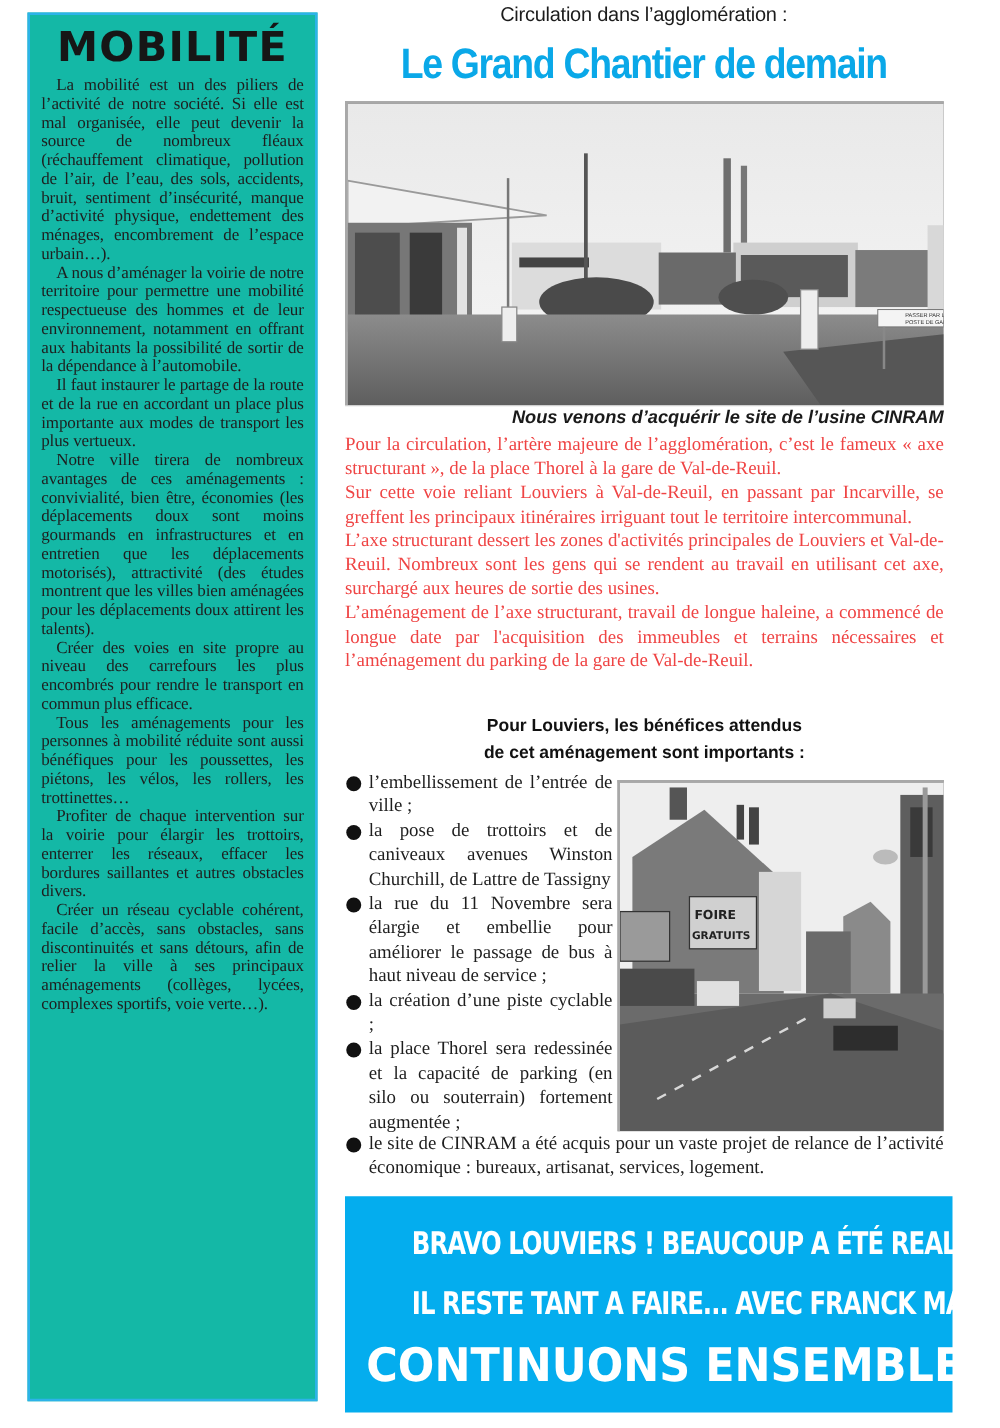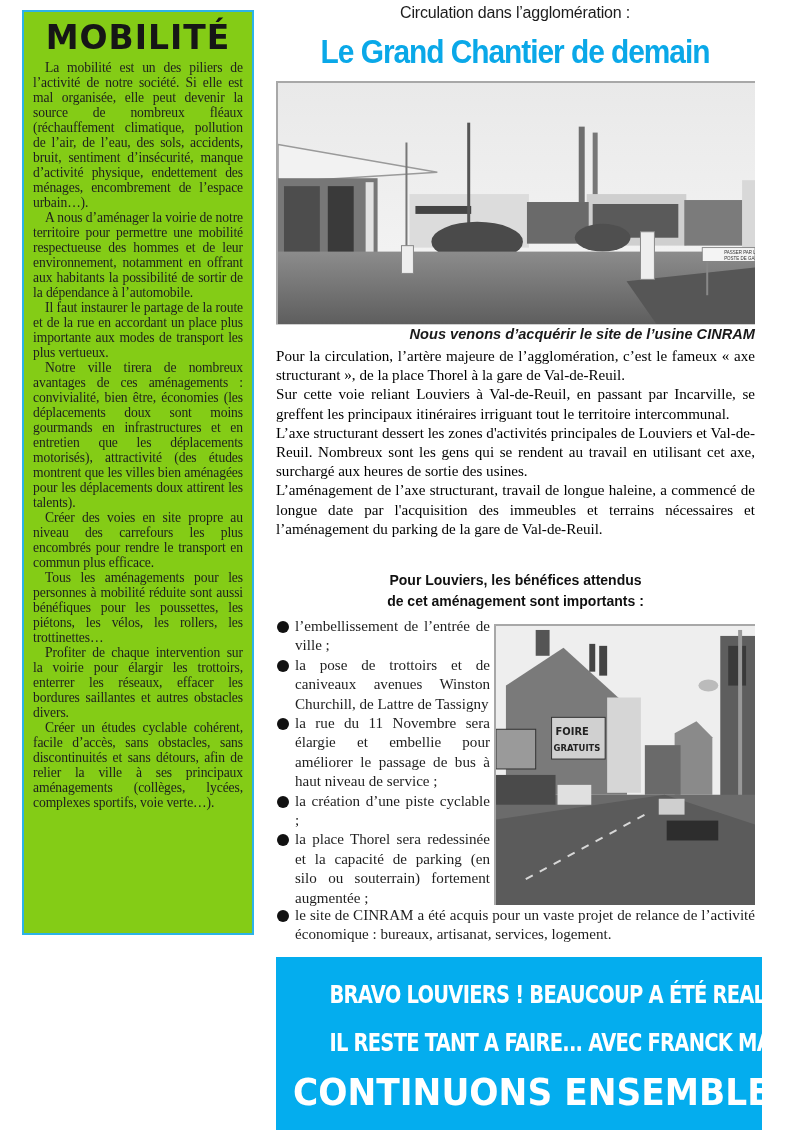--- a/index.html
+++ b/index.html
@@ -1,22 +1,22 @@
 <!DOCTYPE html>
 <html><head>
 <meta charset="utf-8">
 <style>
   * { box-sizing: border-box; margin: 0; padding: 0; }
   html, body { width: 800px; height: 1142px; background: #ffffff; overflow: hidden; }
   body { position: relative; font-family: "Liberation Sans", sans-serif; color: #1a1a1a; }
 
   
   .side-box {
-    position: absolute; left: 22px; top: 10px; width: 232px; height: 925px;
-    background: #84cc16; border: 2px solid #2cb3e8;
+    position: absolute; left: 22px; top: 10px; width: 232px; height: 1111px;
+    background: #14b8a6; border: 2px solid #2cb3e8;
     padding: 6px 9px 6px 9px;
   }
   .side-title {
     font-family: "DejaVu Sans", sans-serif; font-weight: bold;
     font-size: 33px; letter-spacing: 1px; text-align: center;
     color: #161616; line-height: 40px; margin-bottom: 2px;
   }
   .side-para {
     font-family: Liberation Serif, serif; font-size: 13.6px;
     line-height: 15px; text-align: justify; text-indent: 12px;
@@ -50,21 +50,21 @@
     text-align: right; font-family: "Liberation Sans", sans-serif;
     font-weight: bold; font-style: italic; font-size: 14.6px; color: #1a1a1a;
   }
   .caption-rule {
     position: absolute; left: 276px; top: 324px; width: 479px; height: 1px; background: #cfcfcf;
   }
 
   .body-text {
     position: absolute; left: 276px; top: 347px; width: 479px;
     font-family: "Liberation Serif", serif; font-size: 15.1px;
-    line-height: 19.2px; text-align: justify; color: #000000;
+    line-height: 19.2px; text-align: justify; color: #ef4444;
   }
   .body-text p { text-align: justify; }
 
   .subhead {
     position: absolute; left: 276px; top: 570px; width: 479px;
     text-align: center; font-family: "Liberation Sans", sans-serif;
     font-weight: bold; font-size: 14px; line-height: 21px; color: #111;
   }
 
   .bullets {
@@ -104,21 +104,21 @@
 
 <aside class="side-box">
   <h1 class="side-title">MOBILITÉ</h1>
   <p class="side-para">La mobilité est un des piliers de l’activité de notre société. Si elle est mal organisée, elle peut devenir la source de nombreux fléaux (réchauffement climatique, pollution de l’air, de l’eau, des sols, accidents, bruit, sentiment d’insécurité, manque d’activité physique, endettement des ménages, encombrement de l’espace urbain…).</p>
   <p class="side-para">A nous d’aménager la voirie de notre territoire pour permettre une mobilité respectueuse des hommes et de leur environnement, notamment en offrant aux habitants la possibilité de sortir de la dépendance à l’automobile.</p>
   <p class="side-para">Il faut instaurer le partage de la route et de la rue en accordant un place plus importante aux modes de transport les plus vertueux.</p>
   <p class="side-para">Notre ville tirera de nombreux avantages de ces aménagements : convivialité, bien être, économies (les déplacements doux sont moins gourmands en infrastructures et en entretien que les déplacements motorisés), attractivité (des études montrent que les villes bien aménagées pour les déplacements doux attirent les talents).</p>
   <p class="side-para">Créer des voies en site propre au niveau des carrefours les plus encombrés pour rendre le transport en commun plus efficace.</p>
   <p class="side-para">Tous les aménagements pour les personnes à mobilité réduite sont aussi bénéfiques pour les poussettes, les piétons, les vélos, les rollers, les trottinettes…</p>
   <p class="side-para">Profiter de chaque intervention sur la voirie pour élargir les trottoirs, enterrer les réseaux, effacer les bordures saillantes et autres obstacles divers.</p>
-  <p class="side-para">Créer un études cyclable cohérent, facile d’accès, sans obstacles, sans discontinuités et sans détours, afin de relier la ville à ses principaux aménagements (collèges, lycées, complexes sportifs, voie verte…).</p>
+  <p class="side-para">Créer un réseau cyclable cohérent, facile d’accès, sans obstacles, sans discontinuités et sans détours, afin de relier la ville à ses principaux aménagements (collèges, lycées, complexes sportifs, voie verte…).</p>
 </aside>
 
 <div class="kicker">Circulation dans l’agglomération :</div>
 <h2 class="headline">Le Grand Chantier de demain</h2>
 
 <figure class="photo photo-factory" aria-label="Site de l'usine CINRAM">
   <svg viewBox="0 0 479 243" preserveAspectRatio="none">
     <defs>
       <linearGradient id="sky1" x1="0" y1="0" x2="0" y2="1">
         <stop offset="0" stop-color="#e9e9e9"></stop>

